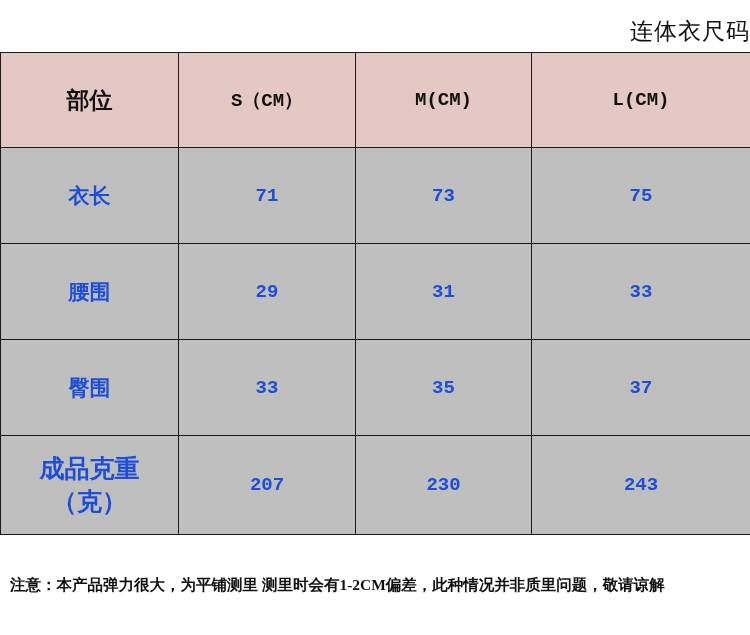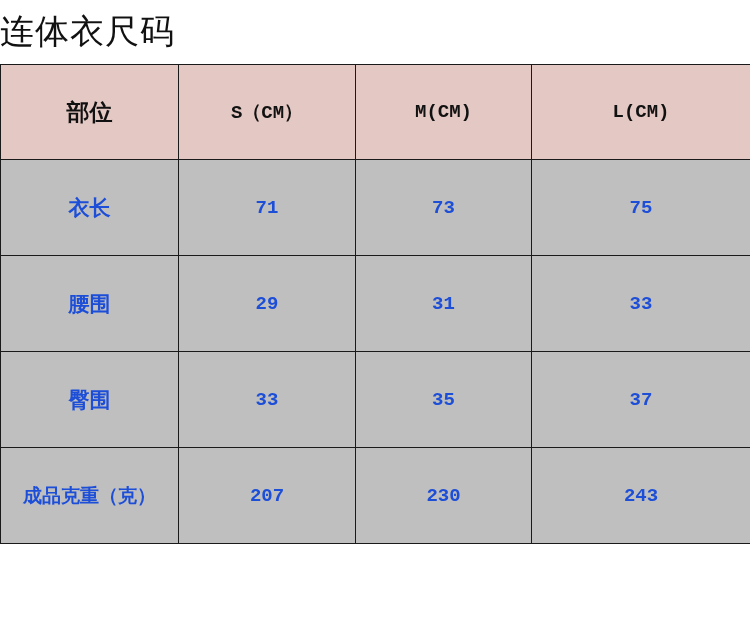--- a/index.html
+++ b/index.html
@@ -15,24 +15,24 @@
   }
   .sheet {
     width: 750px;
     height: 635px;
     box-sizing: border-box;
     display: flex;
     flex-direction: column;
     background: #ffffff;
   }
   .title {
-    height: 64px;
+    height: 52px;
     line-height: 64px;
-    text-align: left;
-    font-size: 34px;
+    text-align: right;
+    font-size: 23px;
     color: #111111;
     font-family: "Liberation Serif", serif;
     letter-spacing: 1px;
   }
   table.size-table {
     border-collapse: collapse;
     width: 750px;
     table-layout: fixed;
   }
   table.size-table td, table.size-table th {
@@ -59,21 +59,21 @@
   tbody td {
     background: #bfbfbf;
     height: 63px;
     color: #1d4ed8;
   }
   tbody td.label {
     font-size: 21px;
     font-family: "Liberation Serif", serif;
   }
   tbody td.label.small {
-    font-size: 19px;
+    font-size: 25px;
   }
   tbody td.value {
     font-size: 19px;
     font-family: "Liberation Mono", monospace;
   }
   .note {
     flex: 1;
     display: flex;
     align-items: center;
     padding-left: 10px;
@@ -131,14 +131,15 @@
       </tr>
       <tr>
         <td class="label small">成品克重（克）</td>
         <td class="value">207</td>
         <td class="value">230</td>
         <td class="value">243</td>
       </tr>
     </tbody>
   </table>
 
+  <div class="note">注意：本产品弹力很大，为平铺测里 测里时会有1-2CM偏差，此种情况并非质里问题，敬请谅解</div>
 
 </div>
 
 </body></html>

